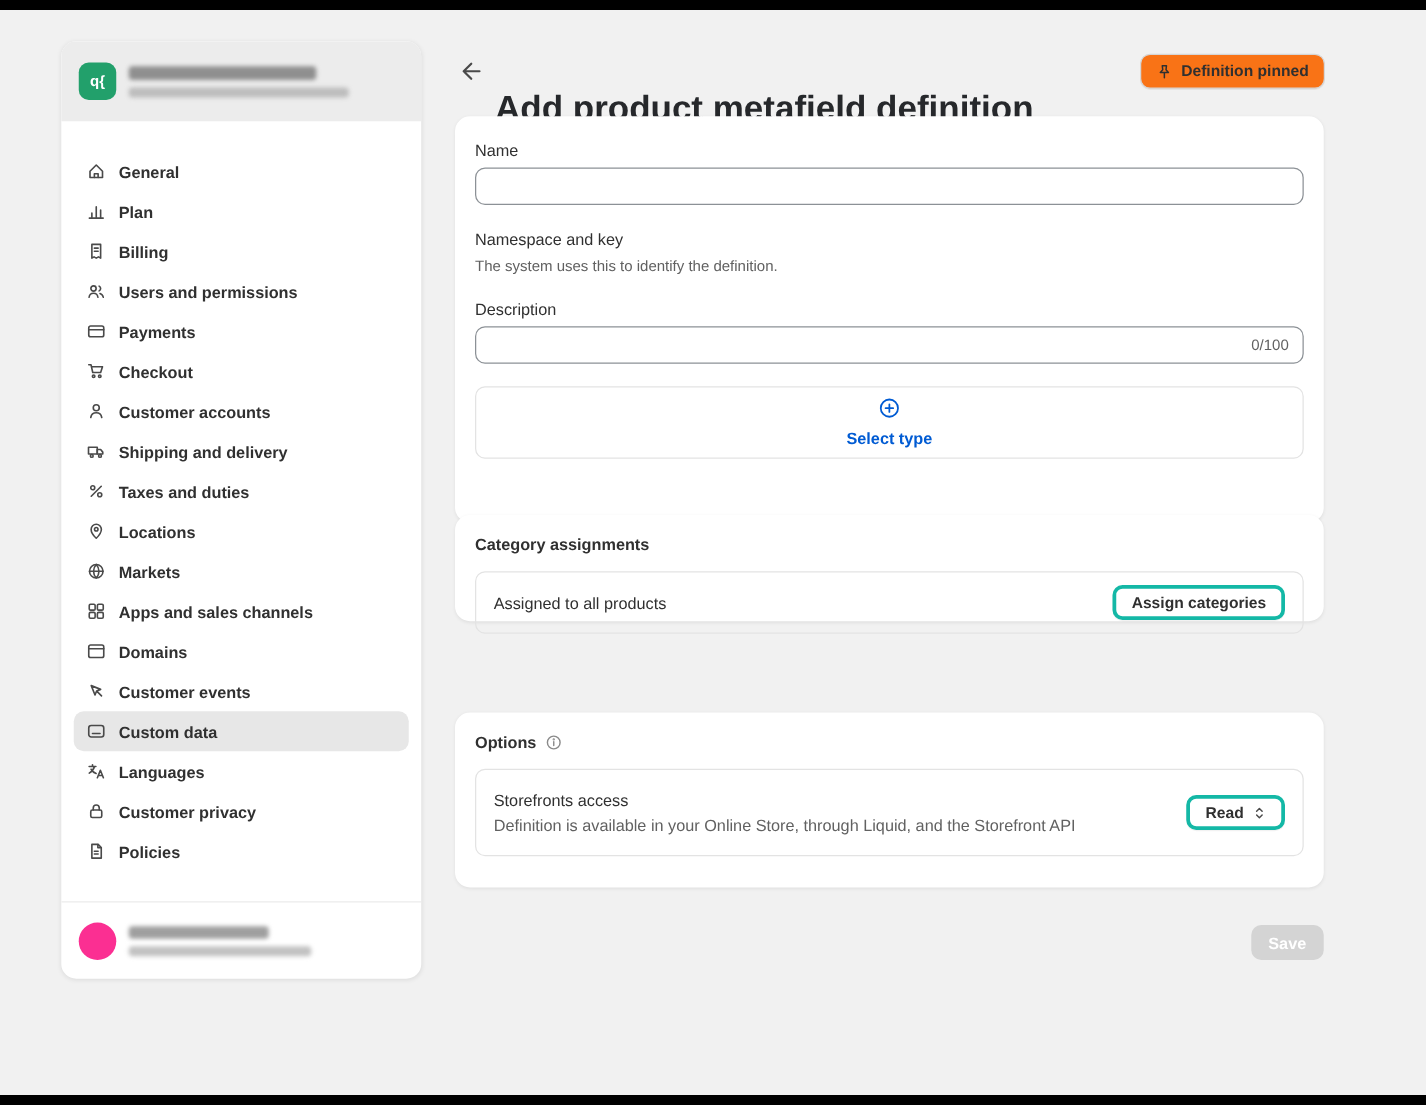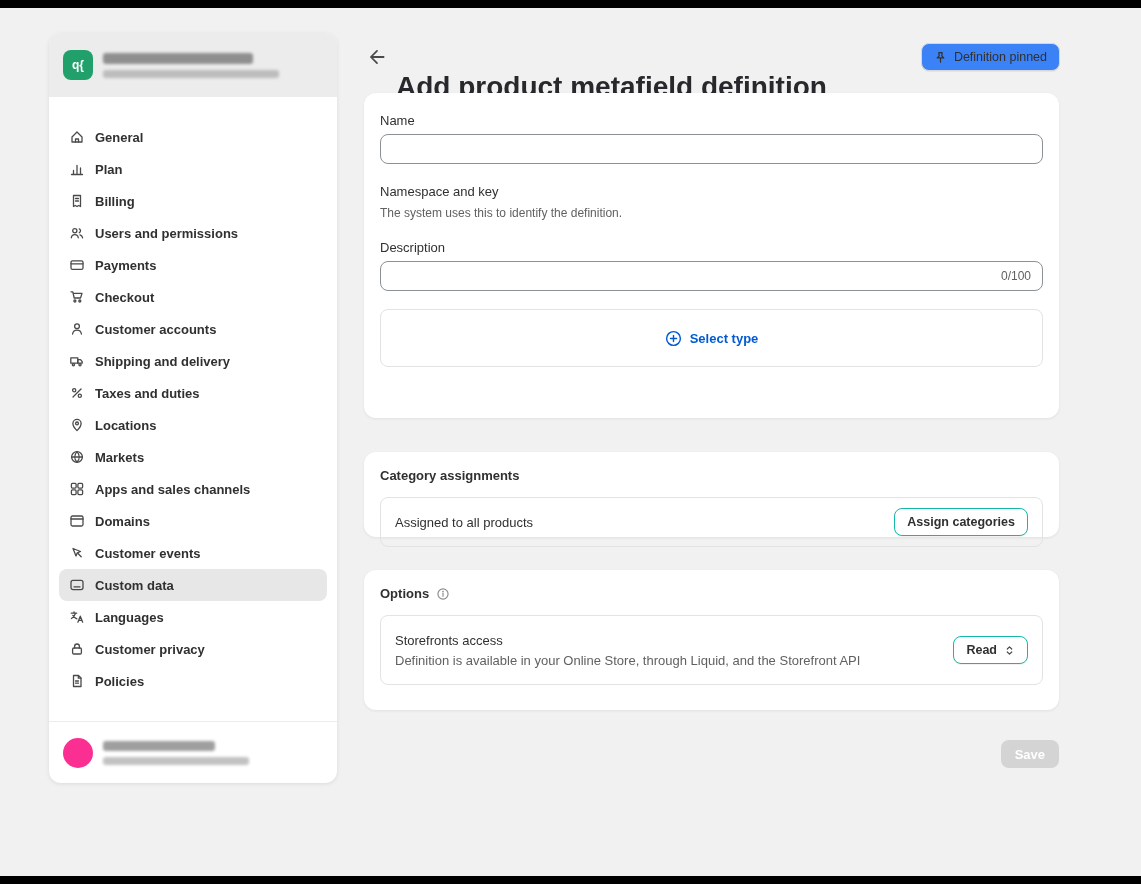--- a/index.html
+++ b/index.html
@@ -28,56 +28,56 @@
   .sb-footer { flex: 0 0 62px; border-top: 1px solid #ececec; display: flex; align-items: center; gap: 10px; padding: 0 14px; cursor: pointer; }
   .user-avatar { width: 30px; height: 30px; border-radius: 50%; background: var(--avatar-pink, #fb2f92); flex: 0 0 30px; }
   .user-name-redact { width: 112px; height: 10px; background: #9f9f9f; margin-bottom: 6px; }
   .user-email-redact { width: 146px; height: 8px; background: #c2c2c2; }
 
   
   .back-btn { position: absolute; left: 366px; top: 46px; width: 22px; height: 22px; color: #4a4a4a; cursor: pointer; }
   .back-btn svg { width: 100%; height: 100%; stroke: currentColor; fill: none; stroke-width: 1.6; stroke-linecap: round; stroke-linejoin: round; }
   .page-title { position: absolute; left: 396px; top: 52px; font-size: 28px; font-weight: 700; color: #26282b; }
   .pinned-btn { position: absolute; right: 81px; top: 43px; height: 28px; display: inline-flex; align-items: center; gap: 7px;
-                background: #3b82f6; border: 1px solid #d6d6d6; border-radius: 8px; padding: 0 12px; font-size: 12.5px; font-weight: 400;
+                background: #f97316; border: 1px solid #d6d6d6; border-radius: 8px; padding: 0 12px; font-size: 12.5px; font-weight: 700;
                 color: #303030; box-shadow: 0 1px 0 rgba(0,0,0,.05); cursor: pointer; font-family: inherit; text-align: right; }
   .ui-icon { display: inline-block; }
   .pin-ic { width: 13px; height: 13px; color: #303030; }
 
   
   .card { position: absolute; left: 364px; width: 695px; background: #fff; border-radius: 12px;
           box-shadow: 0 1px 3px rgba(0,0,0,.07); padding: 14px 16px; }
   .card1 { top: 93px; height: 325px; }
-  .card2 { top: 452px; height: 85px; padding: 16px; }
+  .card2 { top: 412px; height: 85px; padding: 16px; }
   .card3 { top: 570px; height: 140px; padding: 16px; }
 
   .field-label { font-size: 13px; color: #303030; margin: 20px 0 6px; }
   .field-label.first { margin-top: 6px; }
   .text-input { width: 100%; height: 30px; border: 1px solid #8c9196; border-radius: 8px; padding: 0 12px;
                 font-size: 13px; color: #303030; background: #fff; outline: none; font-family: inherit; }
   .help-text { font-size: 12px; color: #616161; margin-top: 7px; }
   .desc-wrap { position: relative; }
   .desc-wrap .text-input { padding-right: 58px; }
   .char-count { position: absolute; right: 12px; top: 50%; transform: translateY(-50%); font-size: 12px; color: #616161; }
   .select-type { margin-top: 18px; height: 58px; border: 1px solid #e3e3e3; border-radius: 8px; display: flex;
                  align-items: center; justify-content: center; gap: 8px; color: var(--accent-blue, #005bd3);
-                 font-size: 13px; font-weight: 600; cursor: pointer; background: #fff; }
+                 font-size: 13px; font-weight: 600; cursor: pointer; background: #fff; flex-direction: column; }
   .plus-ic { width: 17px; height: 17px; color: var(--accent-blue, #005bd3); }
   .plus-ic svg { stroke-width: 1.5; }
 
   .section-title { font-size: 13px; font-weight: 600; color: #303030; }
   .title-row { display: flex; align-items: center; gap: 7px; }
   .info-ic { width: 14px; height: 14px; color: #8a8a8a; cursor: pointer; }
   .inner-row { margin-top: 14px; border: 1px solid #e3e3e3; border-radius: 8px; display: flex; align-items: center; justify-content: space-between; }
   .cat-row { height: 50px; padding: 0 14px; }
   .opt-row { height: 70px; padding: 0 14px; }
   .row-text { font-size: 13px; color: #303030; }
   .opt-title { font-size: 13px; color: #303030; margin-bottom: 5px; }
   .opt-desc { font-size: 13px; color: #616161; }
-  .sec-btn { background: #fff; border: 1px solid #14b8a6; border-radius: 8px; height: 28px; padding: 0 12px;
+  .sec-btn { background: #fff; border: 3px solid #14b8a6; border-radius: 8px; height: 28px; padding: 0 12px;
              font-size: 12.5px; font-weight: 600; color: #303030; box-shadow: 0 1px 0 rgba(0,0,0,.05);
              display: inline-flex; align-items: center; gap: 7px; cursor: pointer; font-family: inherit; white-space: nowrap; }
   .caret-ic { width: 11px; height: 11px; color: #4a4a4a; }
 
   .save-btn { position: absolute; right: 82px; top: 740px; height: 28px; padding: 0 14px; background: #d4d4d4;
               color: #fff; font-weight: 600; font-size: 13px; border: none; border-radius: 8px; font-family: inherit; }
 </style>
 </head>
 <body>
 

